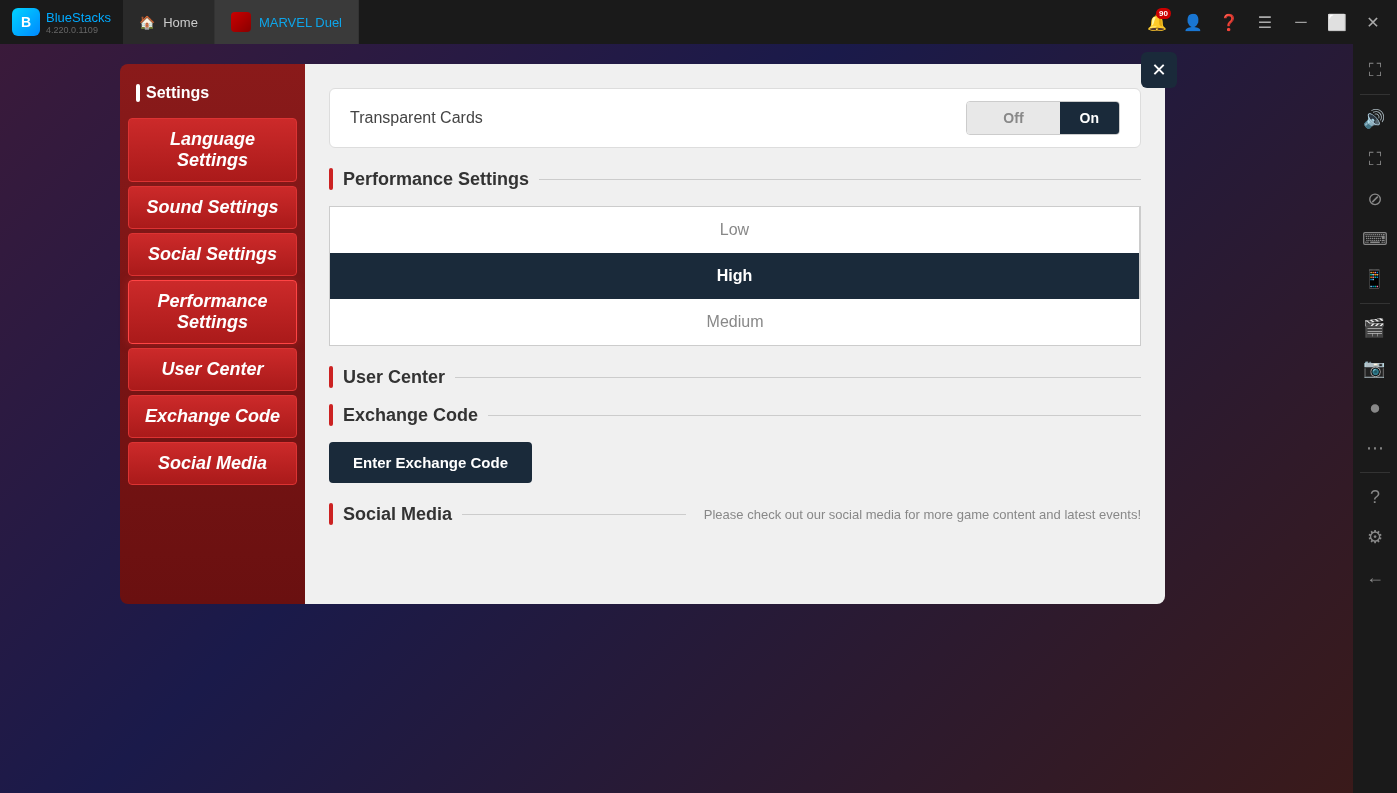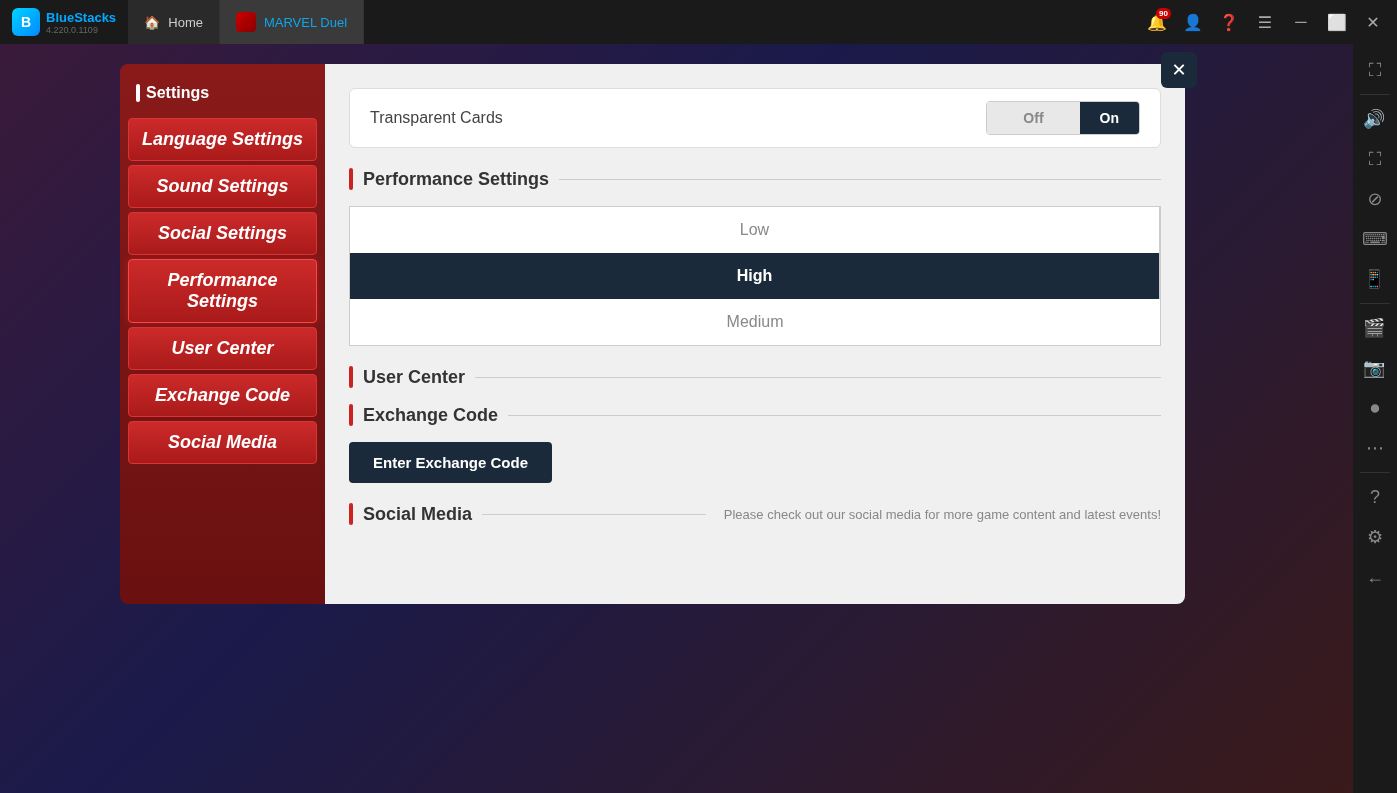--- a/index.html
+++ b/index.html
@@ -55,21 +55,21 @@
     }
 
     .bs-text {
       display: flex;
       flex-direction: column;
     }
 
     .bs-name {
       color: #00aaff;
       font-size: 13px;
-      font-weight: bold;
+      font-weight: normal;
     }
 
     .bs-version {
       color: #666;
       font-size: 9px;
     }
 
     .tab {
       display: flex;
       align-items: center;
@@ -181,21 +181,21 @@
     .settings-container {
       position: absolute;
       top: 20px;
       left: 120px;
       display: flex;
       z-index: 5;
     }
 
     
     .settings-nav {
-      width: 205px;
+      width: 185px;
       background: linear-gradient(180deg, #8a1a1a 0%, #6a1010 100%);
       border-radius: 8px 0 0 8px;
       padding: 16px 8px;
       display: flex;
       flex-direction: column;
       gap: 4px;
       position: relative;
     }
 
     .settings-title {

